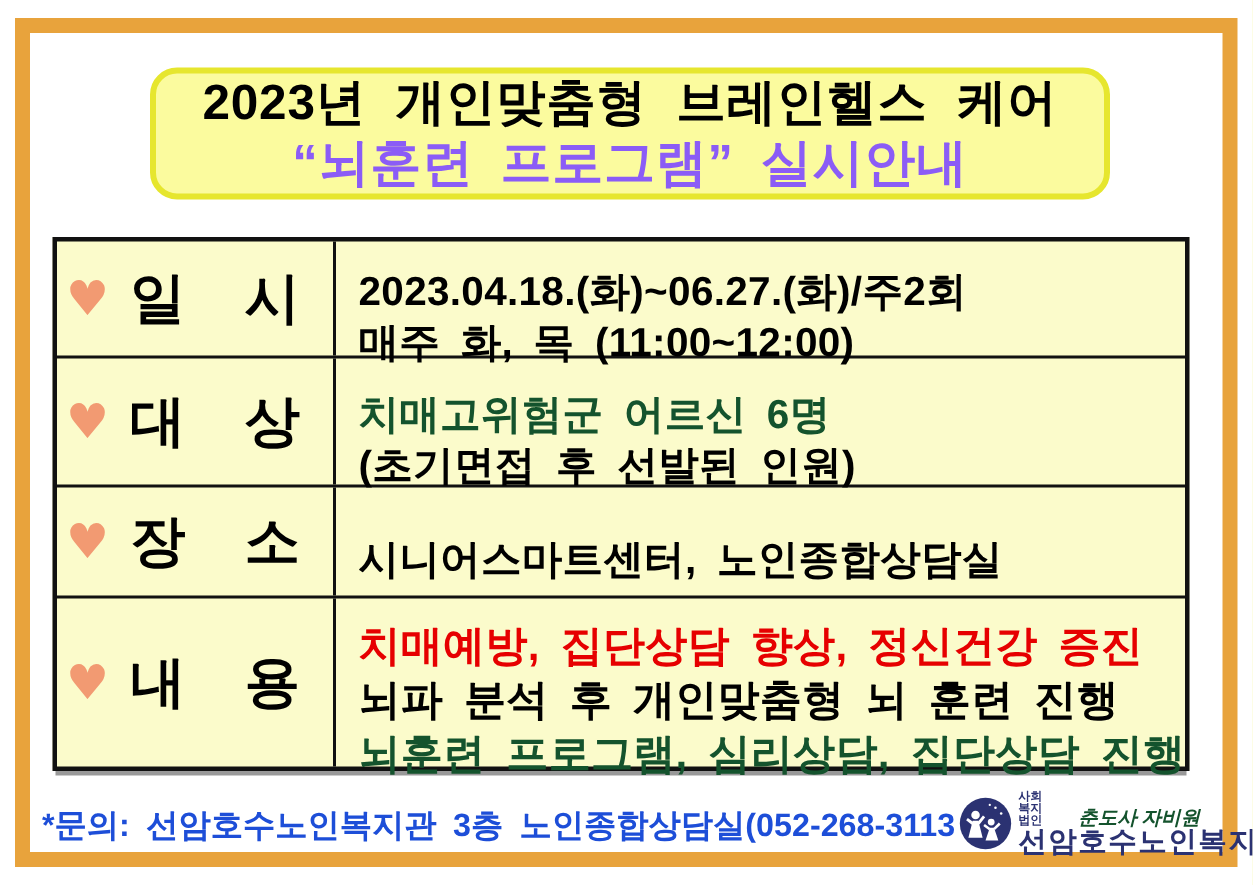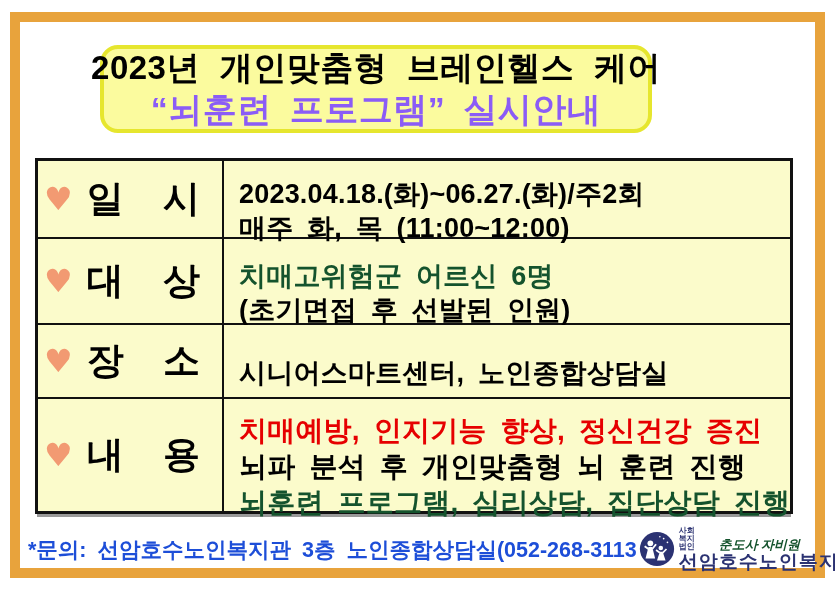--- a/index.html
+++ b/index.html
@@ -6,21 +6,21 @@
   body{
     width:835px;height:590px;background:#ffffff;position:relative;
     font-family:"Liberation Sans","DejaVu Sans",sans-serif;overflow:hidden;
   }
   .frame{
     position:absolute;left:10px;top:12px;right:10px;bottom:12px;
     border:10px solid #E8A33C;background:#ffffff;
   }
   
   .title-box{
-    position:absolute;left:100px;top:45px;width:552px;height:88px;
+    position:absolute;left:100px;top:45px;width:640px;height:88px;
     background:#FBFB9E;border:4px solid #E6E62E;border-radius:18px;
     display:flex;flex-direction:column;justify-content:center;align-items:center;
     box-sizing:border-box;
   }
   .title-line1{
     font-size:33px;font-weight:bold;color:#000;word-spacing:10px;letter-spacing:0.5px;
     line-height:40px;white-space:nowrap;
   }
   .title-line2{
     font-size:34px;font-weight:bold;color:#8b5cf6;word-spacing:8px;letter-spacing:0.5px;
@@ -138,21 +138,21 @@
 
   <div class="trow h-r4 row4">
     <div class="lcell">
       <span class="heart">♥</span>
       <span class="lwrap">
         <span>내</span>
         <span>용</span>
       </span>
     </div>
     <div class="vcell">
-      <div class="vline c-red">치매예방, 인지기능 향상, 정신건강 증진</div>
+      <div class="vline c-red">치매예방, 집단상담 향상, 정신건강 증진</div>
       <div class="vline">뇌파 분석 후 개인맞춤형 뇌 훈련 진행</div>
       <div class="vline c-blue">뇌훈련 프로그램, 심리상담, 집단상담 진행</div>
     </div>
   </div>
 
 </div>
 
 <div class="footer">
   <span class="contact">*문의: 선암호수노인복지관 3층 노인종합상담실(052-268-3113</span>
   <span class="org">

